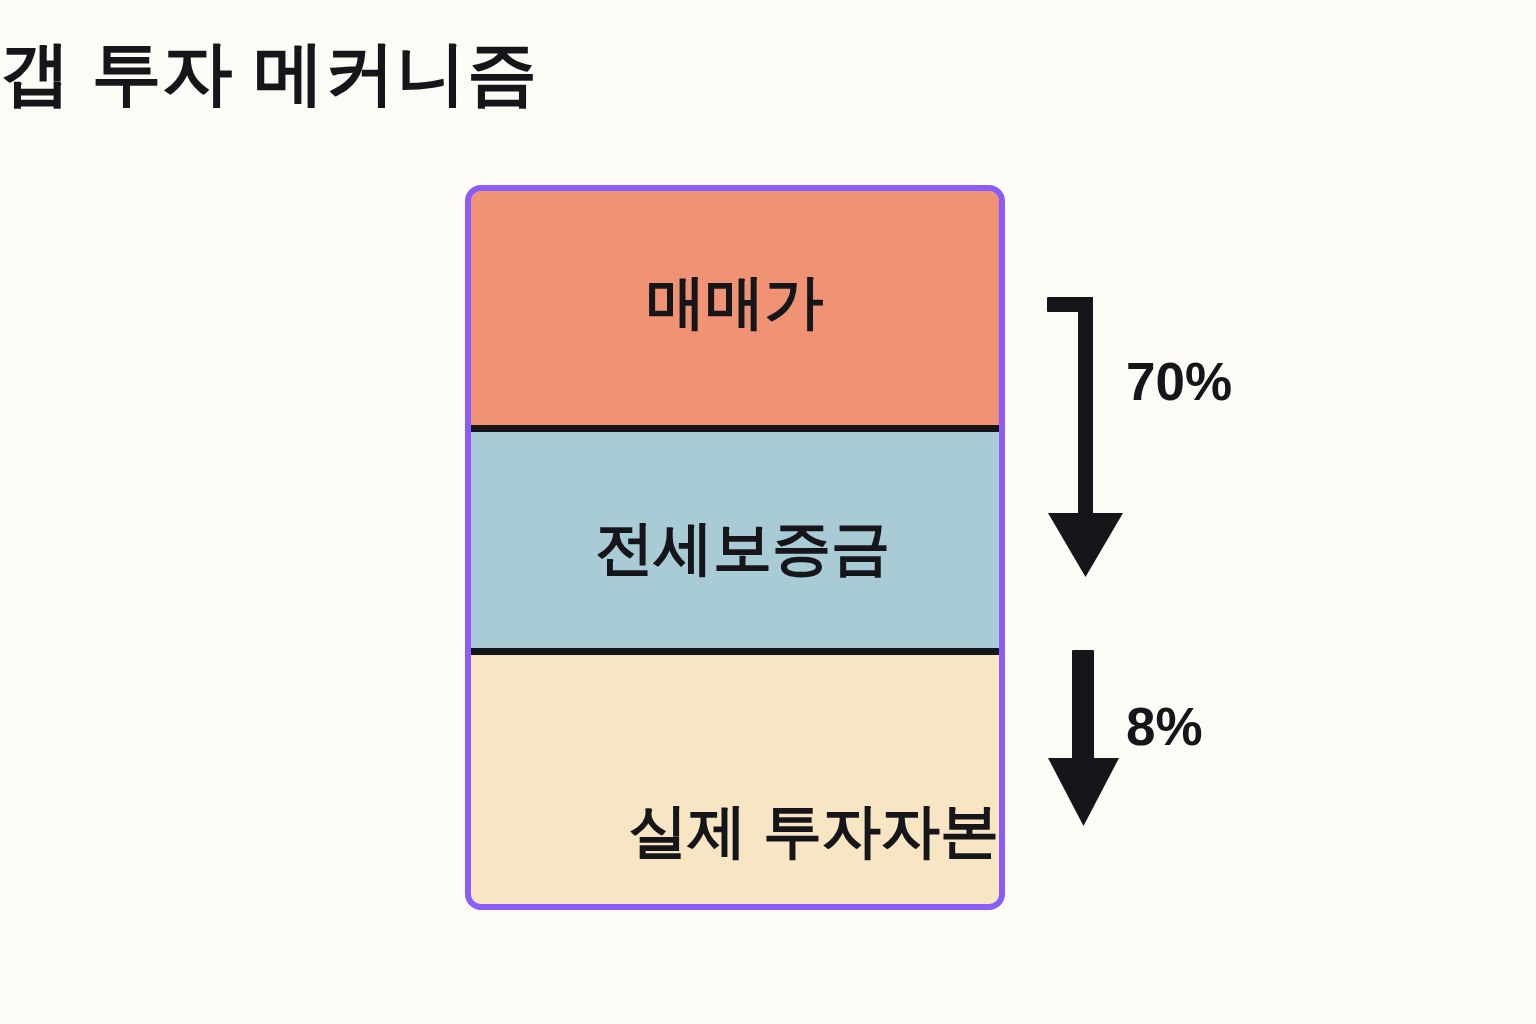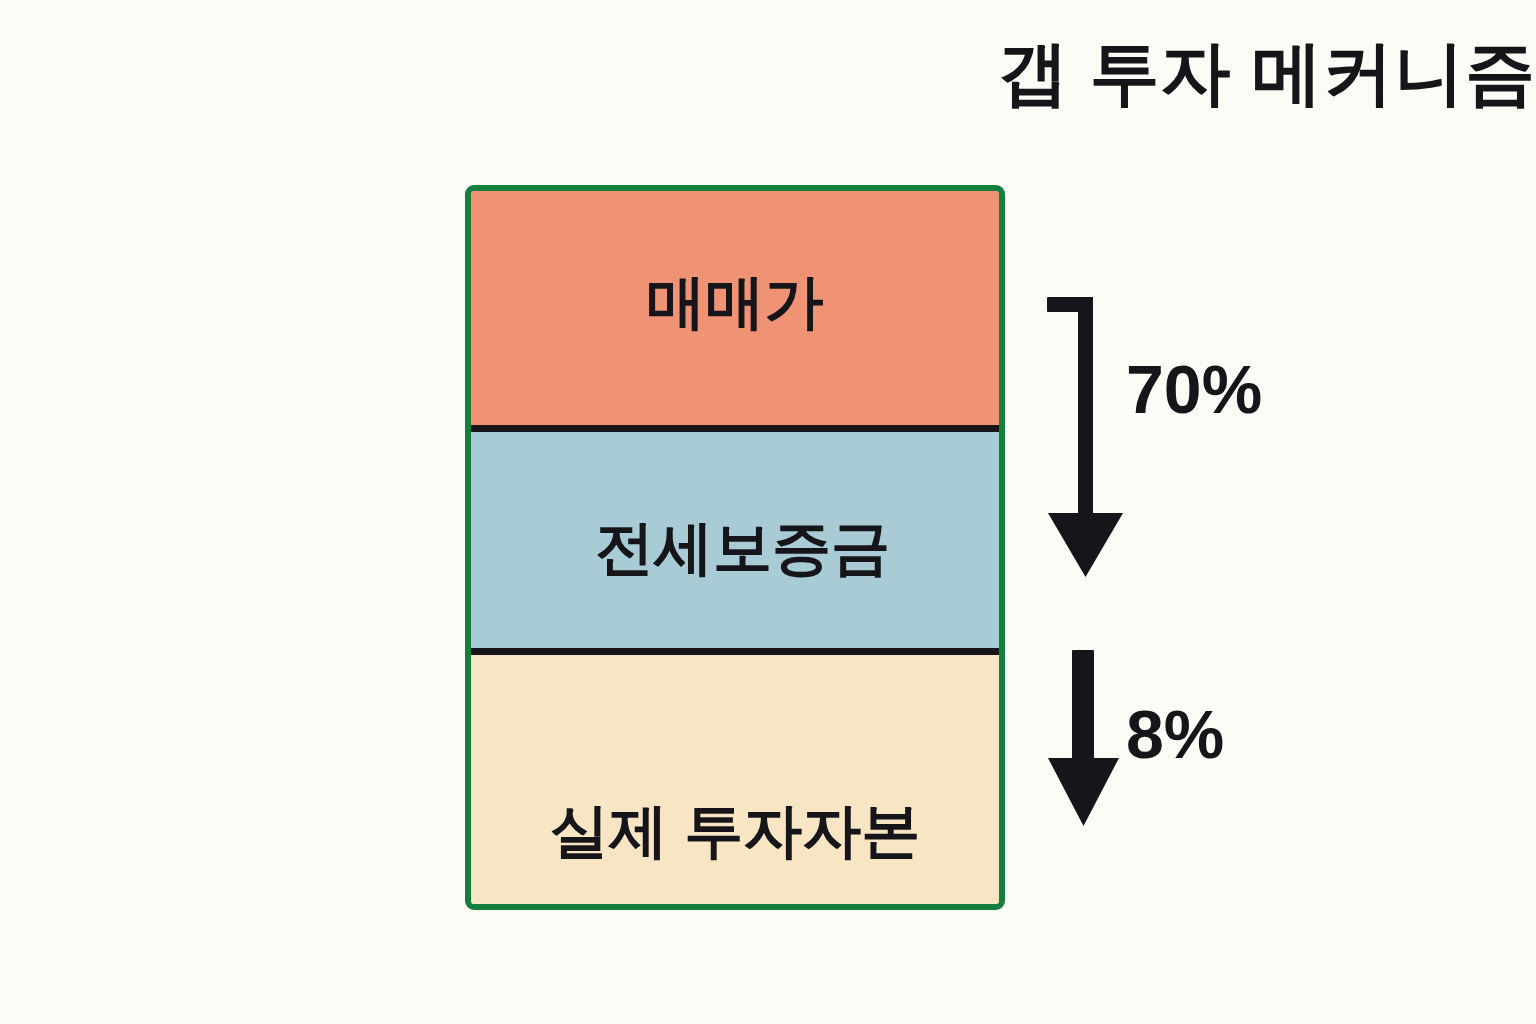--- a/index.html
+++ b/index.html
@@ -21,38 +21,38 @@
     width: 1536px;
     height: 1024px;
   }
 
   
   .diagram-title {
     position: absolute;
     left: 0;
     top: 38px;
     width: 1536px;
-    text-align: right;
+    text-align: left;
     font-size: 70px;
     font-weight: 700;
     color: #16161A;
     letter-spacing: 1px;
     line-height: 1.0;
     white-space: nowrap;
   }
 
   
   .stack {
     position: absolute;
     left: 465px;
     top: 185px;
     width: 540px;
     height: 725px;
-    border: 6px solid #15803d;
-    border-radius: 9px;
+    border: 6px solid #8b5cf6;
+    border-radius: 16px;
     box-sizing: border-box;
     overflow: hidden;
     background: #7dd3fc;
   }
 
   .band {
     position: relative;
     width: 100%;
     box-sizing: border-box;
     display: flex;
@@ -67,40 +67,40 @@
     letter-spacing: 0px;
     white-space: nowrap;
     line-height: 1.1;
     text-align: center;
   }
 
   .band-sale      { height: 234px; background: #F09375; }
   .band-deposit   { height: 223px; background: #A8CBD5;
                     border-top: 7px solid #16161A; }
   .band-capital   { height: 324px; background: #F8E5C4;
-                    border-top: 7px solid #16161A; }
+                    border-top: 7px solid #16161A; justify-content: flex-end; }
 
   
   .band-sale .band-label    { transform: translateY(-6px); }
   .band-deposit .band-label { transform: translateY(8px); margin-left: 15px; }
   .band-capital .band-label { transform: translateY(18px); }
 
   
   .arrow-layer {
     position: absolute;
     left: 0;
     top: 0;
     width: 1536px;
     height: 1024px;
     pointer-events: none;
   }
 
   .pct-label {
     position: absolute;
-    font-size: 68px;
+    font-size: 53px;
     font-weight: 700;
     color: #16161A;
     line-height: 1;
     white-space: nowrap;
   }
   .pct-70 { left: 1126px; top: 355px; }
   .pct-30 { left: 1126px; top: 700px; }
 </style>
 </head>
 <body>

